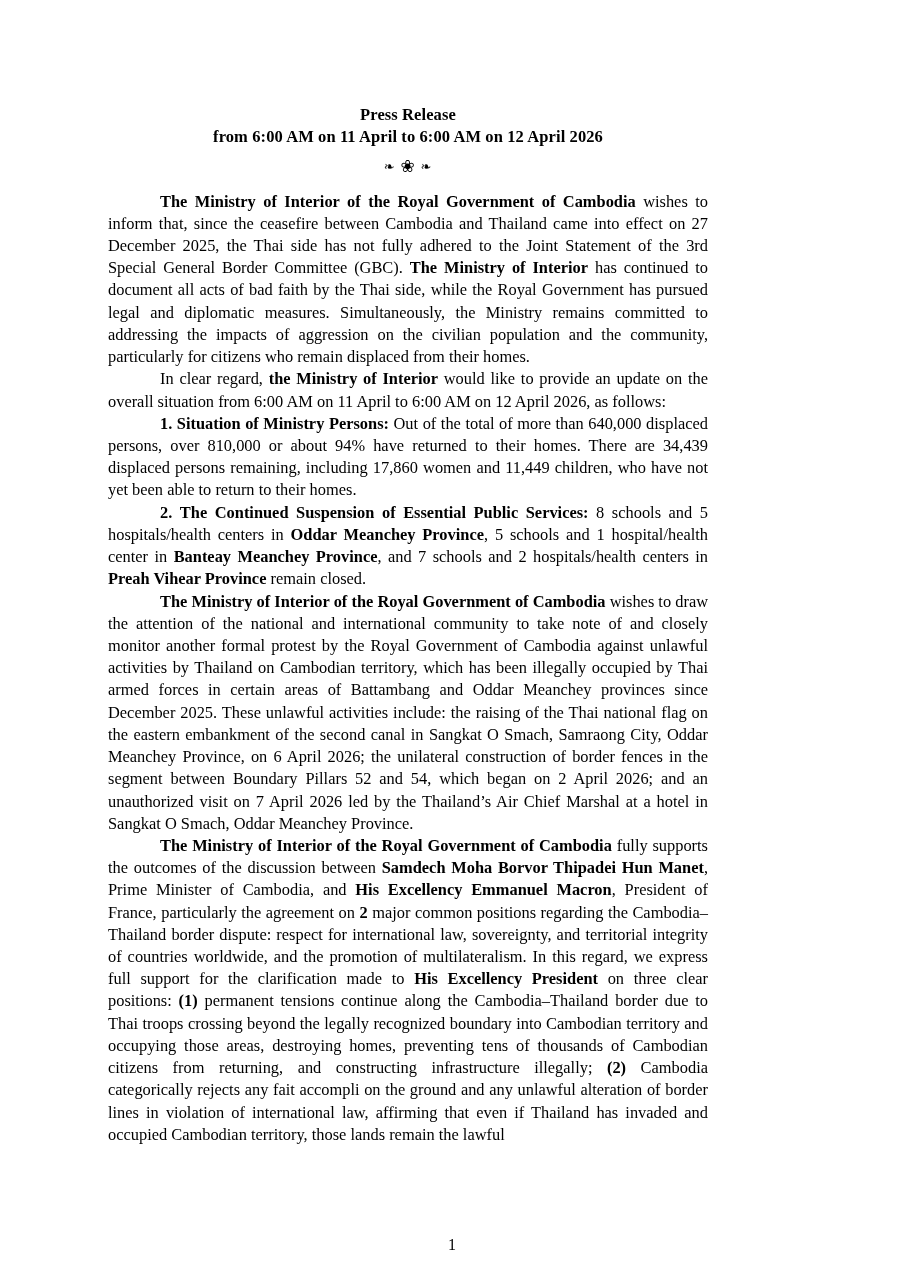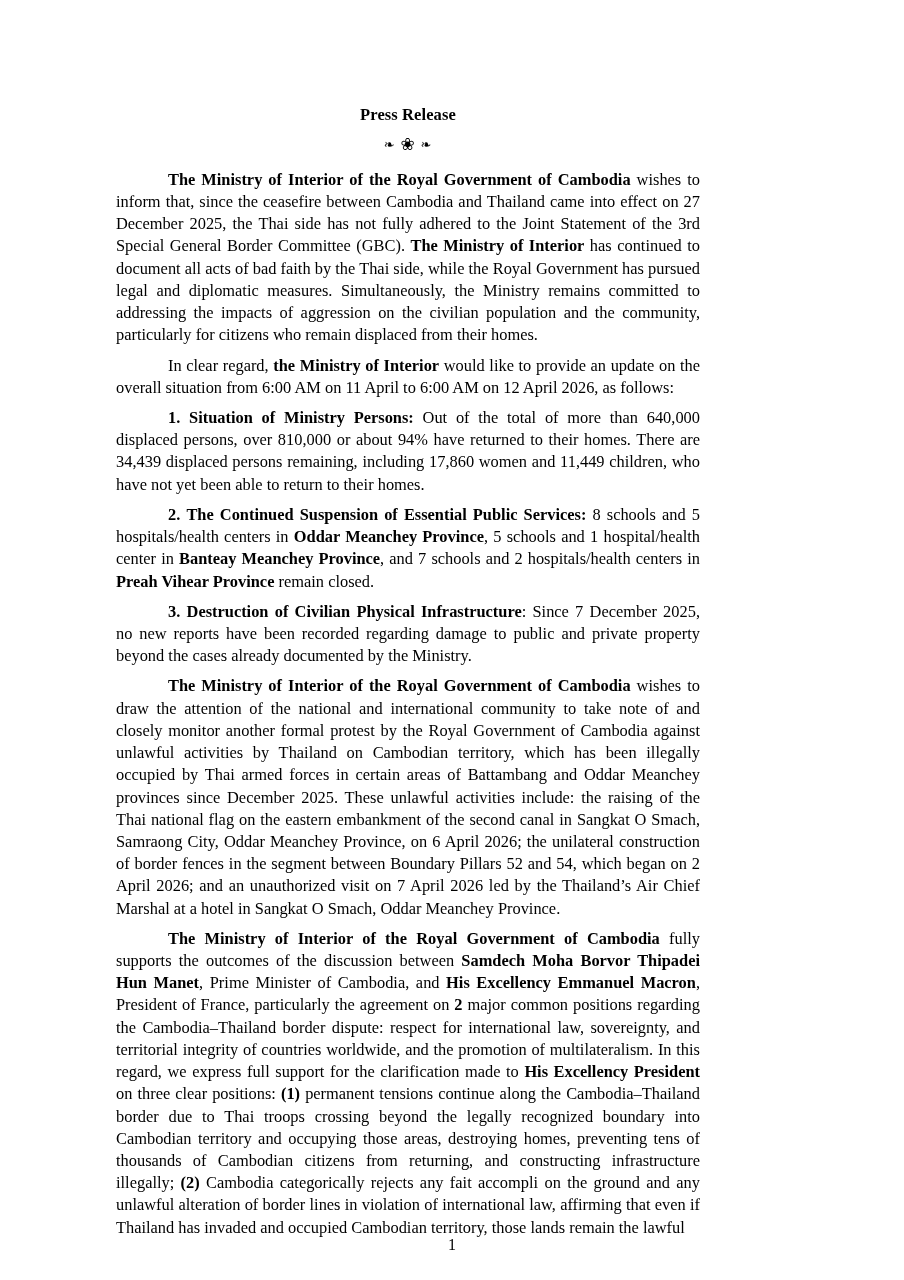--- a/index.html
+++ b/index.html
@@ -40,21 +40,21 @@
   }
   .ornament .flower {
     font-size: 17px;
     vertical-align: middle;
   }
   .ornament .swirl {
     font-size: 13px;
     vertical-align: middle;
   }
   p.body-par {
-    margin: 8px;
+    margin: 0;
     text-align: justify;
     text-justify: inter-word;
     font-size: 16.4px;
     line-height: 1.355;
     text-indent: 52px;
     hyphens: none;
   }
   b, .b {
     font-weight: bold;
   }
@@ -70,37 +70,37 @@
     font-size: 16px;
   }
 </style>
 </head>
 <body>
 
 <div class="page">
 
   <div class="title-block">
     <div>Press Release</div>
+    <div>from 6:00 AM on 11 April to 6:00 AM on 12 April 2026</div>
   </div>
 
   <div class="ornament">
     <span class="swirl">❧</span>
     <span class="flower">❀</span>
     <span class="swirl">❧</span>
   </div>
 
   <p class="body-par"><b>The Ministry of Interior of the Royal Government of Cambodia</b><span> wishes to inform that, since the ceasefire between Cambodia and Thailand came into effect on 27 December 2025, the Thai side has not fully adhered to the Joint Statement of the 3rd Special General Border Committee (GBC). </span><b>The Ministry of Interior</b><span> has continued to document all acts of bad faith by the Thai side, while the Royal Government has pursued legal and diplomatic measures. Simultaneously, the Ministry remains committed to addressing the impacts of aggression on the civilian population and the community, particularly for citizens who remain displaced from their homes.</span></p>
 
   <p class="body-par"><span>In clear regard, </span><b>the Ministry of Interior</b><span> would like to provide an update on the overall situation from 6:00 AM on 11 April to 6:00 AM on 12 April 2026, as follows:</span></p>
 
   <p class="body-par"><b class="numlabel">1.</b> <b>Situation of Ministry Persons:</b><span> Out of the total of more than 640,000 displaced persons, over 810,000 or about 94% have returned to their homes. There are 34,439 displaced persons remaining, including 17,860 women and 11,449 children, who have not yet been able to return to their homes.</span></p>
 
   <p class="body-par"><b class="numlabel">2.</b> <b>The Continued Suspension of Essential Public Services:</b><span> 8 schools and 5 hospitals/health centers in </span><b>Oddar Meanchey Province</b><span>, 5 schools and 1 hospital/health center in </span><b>Banteay Meanchey Province</b><span>, and 7 schools and 2 hospitals/health centers in </span><b>Preah Vihear Province</b><span> remain closed.</span></p>
 
-  <p class="body-par"><b class="numlabel">3.</b> <b>Destruction of Civilian Physical Infrastructure</b><span>: Since 7 December 2025, no new reports have been recorded regarding damage to public and private property beyond the cases already documented by the Ministry.</span></p>
 
   <p class="body-par"><b>The Ministry of Interior of the Royal Government of Cambodia</b><span> wishes to draw the attention of the national and international community to take note of and closely monitor another formal protest by the Royal Government of Cambodia against unlawful activities by Thailand on Cambodian territory, which has been illegally occupied by Thai armed forces in certain areas of Battambang and Oddar Meanchey provinces since December 2025. These unlawful activities include: the raising of the Thai national flag on the eastern embankment of the second canal in Sangkat O Smach, Samraong City, Oddar Meanchey Province, on 6 April 2026; the unilateral construction of border fences in the segment between Boundary Pillars 52 and 54, which began on 2 April 2026; and an unauthorized visit on 7 April 2026 led by the Thailand’s Air Chief Marshal at a hotel in Sangkat O Smach, Oddar Meanchey Province.</span></p>
 
   <p class="body-par"><b>The Ministry of Interior of the Royal Government of Cambodia</b><span> fully supports the outcomes of the discussion between </span><b>Samdech Moha Borvor Thipadei Hun Manet</b><span>, Prime Minister of Cambodia, and </span><b>His Excellency Emmanuel Macron</b><span>, President of France, particularly the agreement on </span><b>2</b><span> major common positions regarding the Cambodia–Thailand border dispute: respect for international law, sovereignty, and territorial integrity of countries worldwide, and the promotion of multilateralism. In this regard, we express full support for the clarification made to </span><b>His Excellency President</b><span> on three clear positions: </span><b>(1)</b><span> permanent tensions continue along the Cambodia–Thailand border due to Thai troops crossing beyond the legally recognized boundary into Cambodian territory and occupying those areas, destroying homes, preventing tens of thousands of Cambodian citizens from returning, and constructing infrastructure illegally; </span><b>(2)</b><span> Cambodia categorically rejects any fait accompli on the ground and any unlawful alteration of border lines in violation of international law, affirming that even if Thailand has invaded and occupied Cambodian territory, those lands remain the lawful</span></p>
 
   <div class="page-number">1</div>
 
 </div>
 
 </body></html>

